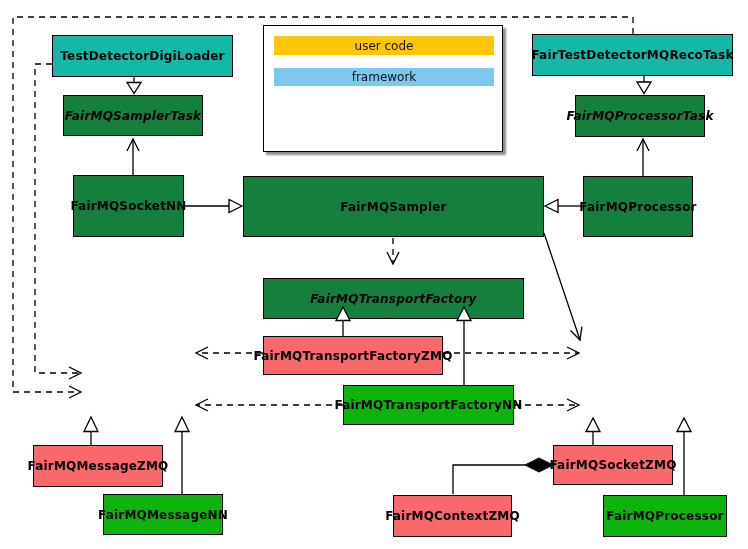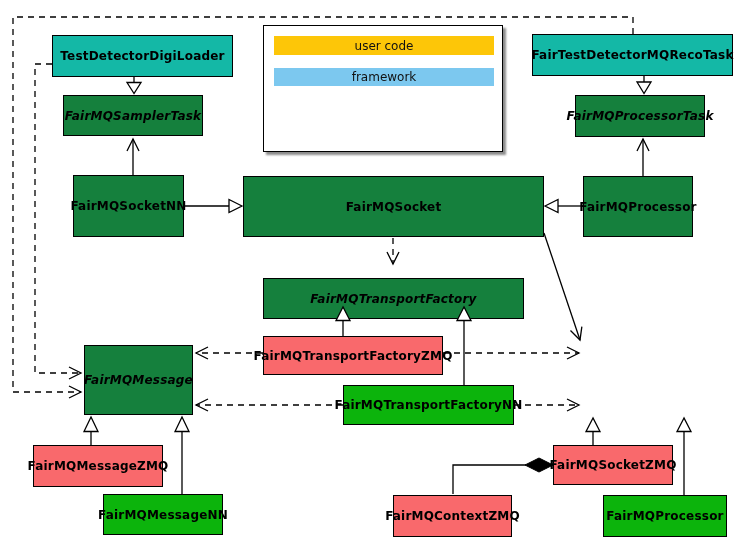--- a/index.html
+++ b/index.html
@@ -37,31 +37,30 @@
   <div class="node c-user" style="left:52px;top:35px;width:181px;height:42px">TestDetectorDigiLoader</div>
 
   <div class="node c-user" style="left:532px;top:34px;width:201px;height:42px">FairTestDetectorMQRecoTask</div>
 
   <div class="node c-fw abstract" style="left:63px;top:95px;width:140px;height:41px">FairMQSamplerTask</div>
 
   <div class="node c-fw abstract" style="left:575px;top:95px;width:130px;height:42px">FairMQProcessorTask</div>
 
   <div class="node c-fw" style="left:73px;top:175px;width:111px;height:62px">FairMQSocketNN</div>
 
-  <div class="node c-fw" style="left:243px;top:176px;width:301px;height:61px">FairMQSocket</div>
+  <div class="node c-fw" style="left:243px;top:176px;width:301px;height:61px">FairMQSampler</div>
 
   <div class="node c-fw" style="left:583px;top:176px;width:110px;height:61px">FairMQProcessor</div>
 
   <div class="node c-fw abstract" style="left:263px;top:278px;width:261px;height:41px">FairMQTransportFactory</div>
 
   <div class="node c-zmq" style="left:263px;top:336px;width:180px;height:39px">FairMQTransportFactoryZMQ</div>
 
   <div class="node c-nn" style="left:343px;top:385px;width:171px;height:40px">FairMQTransportFactoryNN</div>
 
-  <div class="node c-fw abstract" style="left:84px;top:345px;width:109px;height:70px">FairMQMessage</div>
 
 
   <div class="node c-zmq" style="left:33px;top:445px;width:130px;height:42px">FairMQMessageZMQ</div>
 
   <div class="node c-nn" style="left:103px;top:494px;width:120px;height:41px">FairMQMessageNN</div>
 
   <div class="node c-zmq" style="left:393px;top:495px;width:119px;height:42px">FairMQContextZMQ</div>
 
   <div class="node c-zmq" style="left:553px;top:445px;width:120px;height:40px">FairMQSocketZMQ</div>
 

